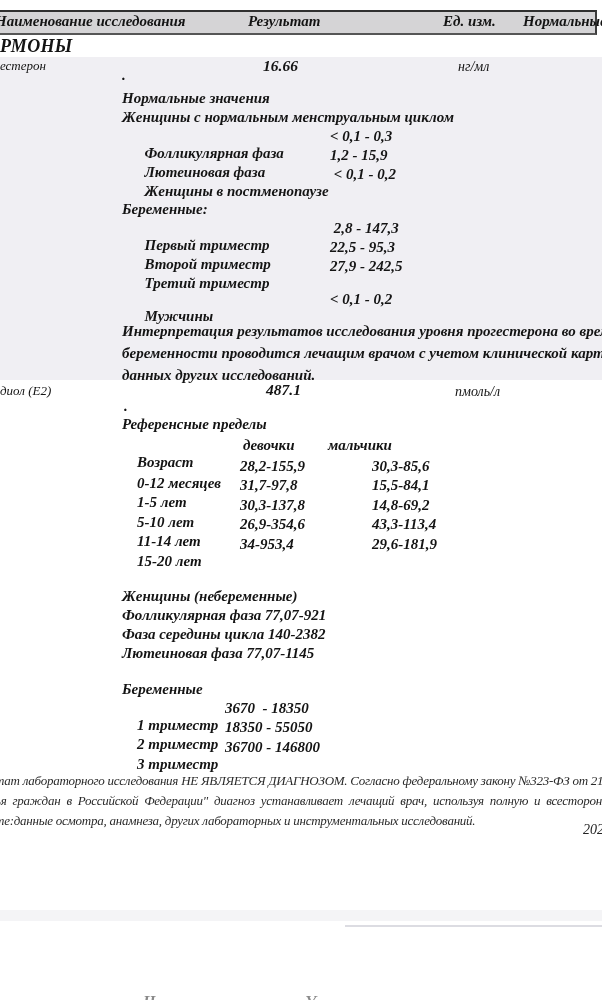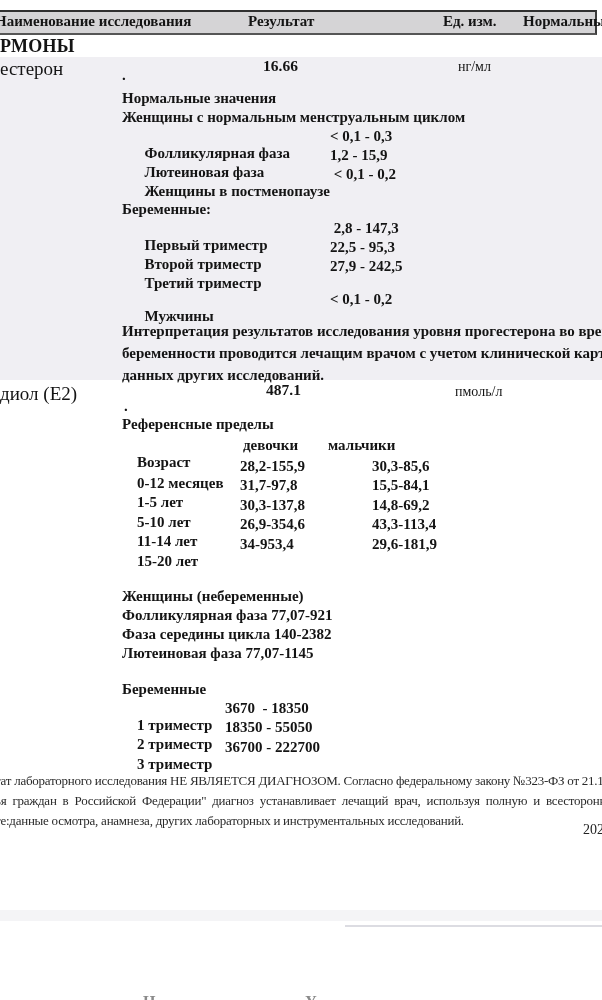--- a/index.html
+++ b/index.html
@@ -1,32 +1,32 @@
 <!DOCTYPE html>
 <html><head>
 <meta charset="utf-8">
 <style>
   html,body{margin:0;padding:0;background:#fff;}
   .page{
     position:relative;width:602px;height:1000px;overflow:hidden;background:#ffffff;
-    font-family:"Liberation Serif","DejaVu Serif",serif;color:#141414;
+    font-family:"Liberation Serif","DejaVu Serif",serif;color:#141414;font-style:italic;
   }
   .abs{position:absolute;white-space:pre;}
   
   .thead{
     position:absolute;left:0;top:10px;width:595px;height:21px;
     background:#d5d4d6;
     border-top:2px solid #303030;border-bottom:2px solid #565656;border-right:2px solid #3c3c3c;
   }
   .th{position:absolute;top:1px;font-weight:bold;font-size:15px;white-space:nowrap;}
   
   .sect{position:absolute;left:0;top:36px;font-size:18px;font-weight:bold;letter-spacing:.3px;}
   
   .shade{position:absolute;left:0;top:57px;width:602px;height:323px;background:#f0eff3;}
-  .tname{font-size:19px;}
+  .tname{font-size:13px;}
   .tresult{font-size:15.5px;font-weight:bold;}
   .tunit{font-size:14px;}
   .cline{font-size:15px;font-weight:bold;white-space:pre;}
   .row{position:absolute;left:122px;width:480px;height:20px;font-size:15px;font-weight:bold;white-space:pre;}
   .val{position:absolute;left:208px;top:0;white-space:pre;}
   .col1{position:absolute;left:118px;top:0;white-space:pre;}
   .col2{position:absolute;left:210px;top:0;white-space:pre;margin-left:40px;}
   .hcol1{position:absolute;left:121px;top:0;}
   .hcol2{position:absolute;left:206px;top:0;}
   .pval{position:absolute;left:103px;top:0;white-space:pre;}
@@ -145,21 +145,21 @@
   <div class="row" style="top:700px">
     <span>1 триместр</span>
     <span class="pval">3670  - 18350</span>
   </div>
   <div class="row" style="top:719px">
     <span>2 триместр</span>
     <span class="pval">18350 - 55050</span>
   </div>
   <div class="row" style="top:739px">
     <span>3 триместр</span>
-    <span class="pval">36700 - 222700</span>
+    <span class="pval">36700 - 146800</span>
   </div>
 
   <div class="fline" style="top:773px">тат лабораторного исследования НЕ ЯВЛЯЕТСЯ ДИАГНОЗОМ. Согласно федеральному закону №323-ФЗ от 21.11.2011 "Об</div>
   <div class="fline" style="top:793px;word-spacing:3px">ья граждан в Российской Федерации" диагноз устанавливает лечащий врач, используя полную и всестороннюю</div>
   <div class="fline" style="top:813px">те:данные осмотра, анамнеза, других лабораторных и инструментальных исследований.</div>
   <div class="fdate" style="top:822px">2024-1</div>
 
   <div class="band"></div>
   <div class="faint"></div>
   <div class="frag" style="left:143px">Н</div>

